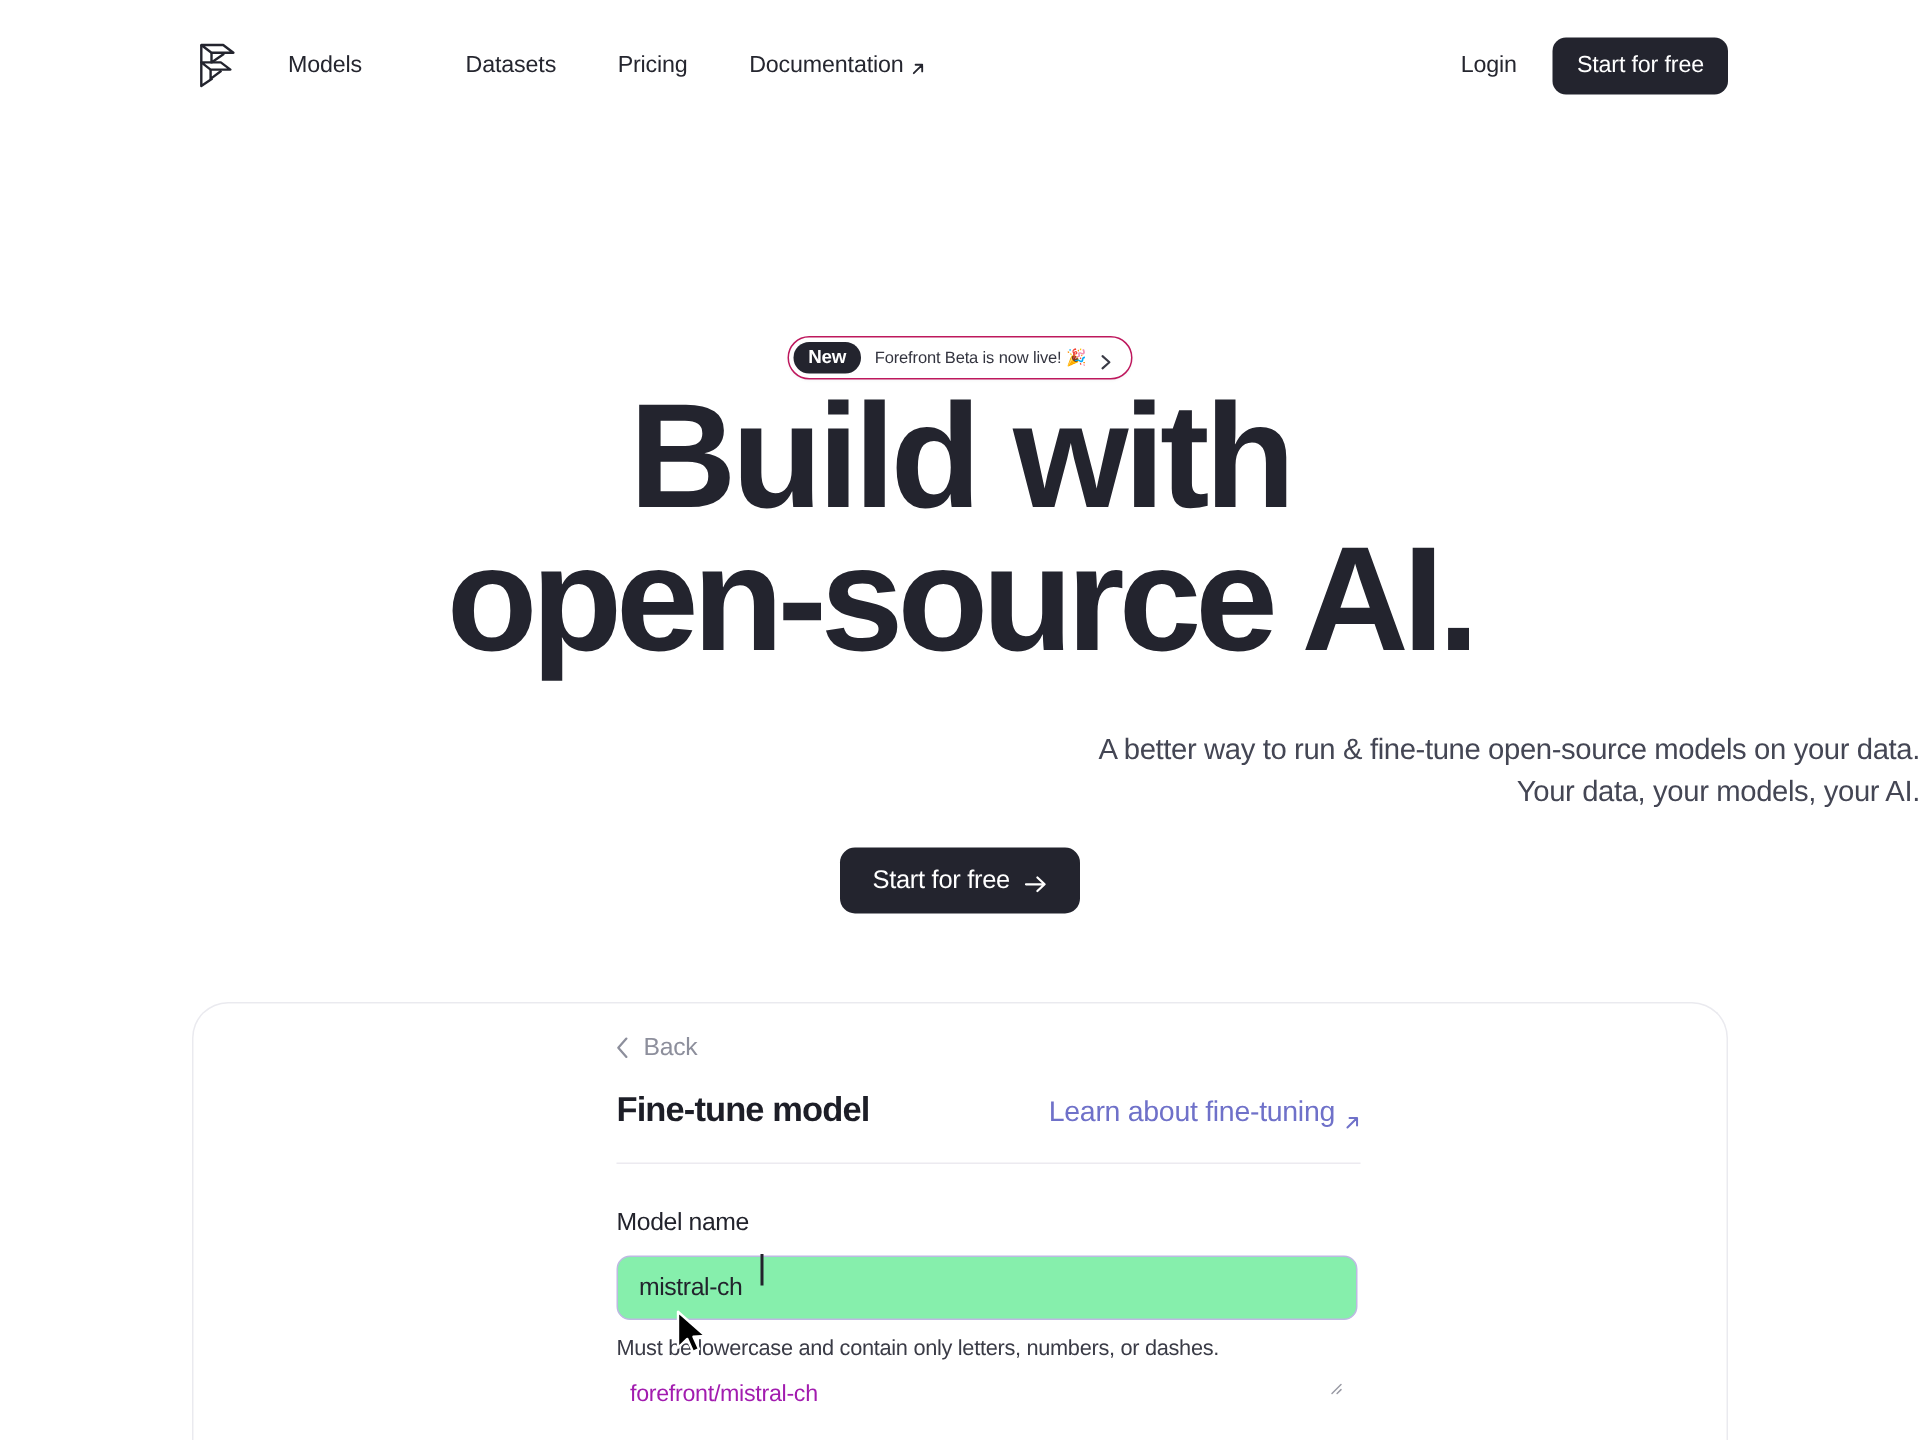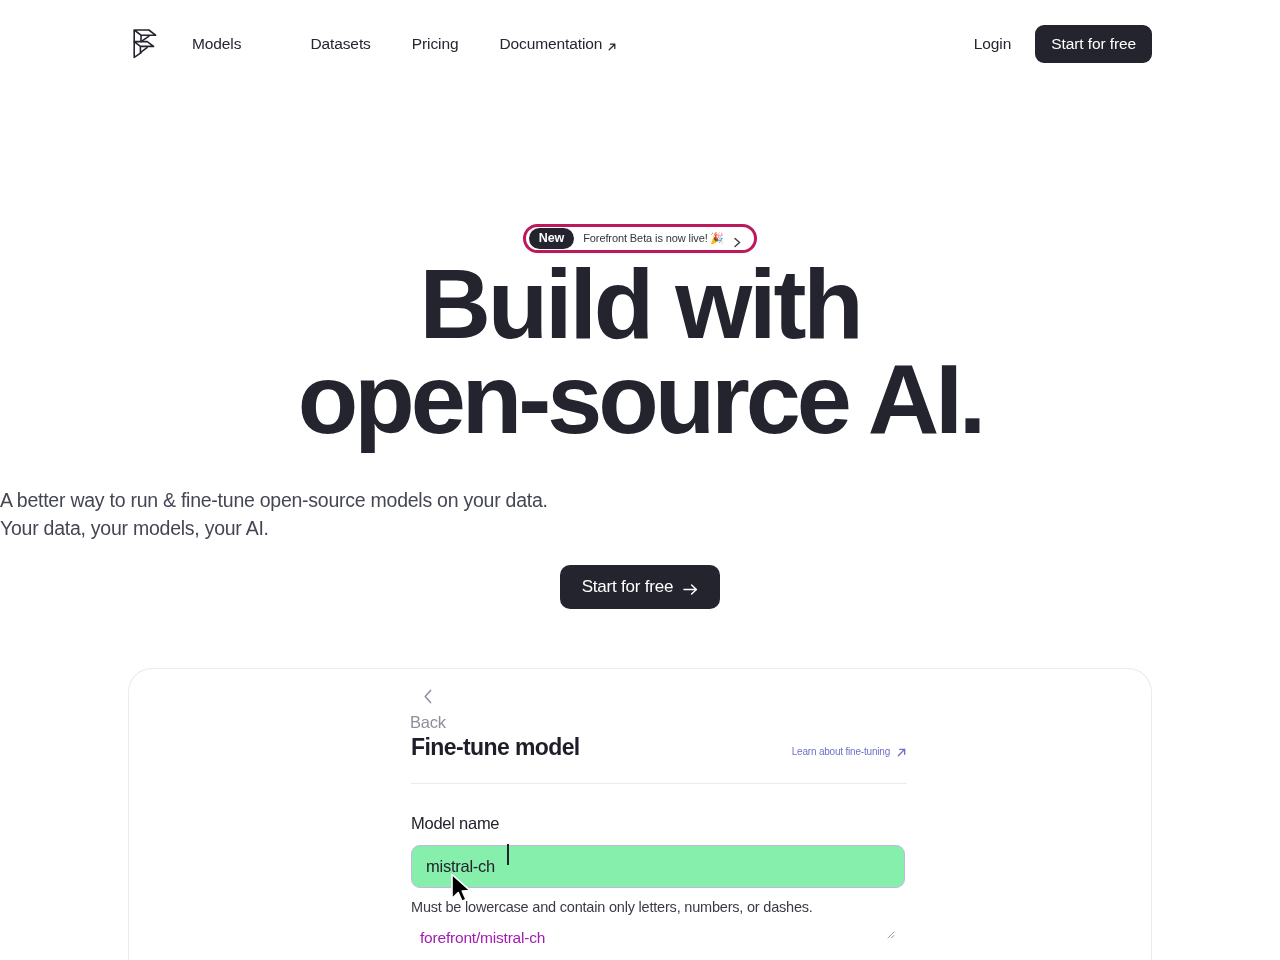--- a/index.html
+++ b/index.html
@@ -116,21 +116,21 @@
     left: 0;
     width: 1280px;
     display: flex;
     justify-content: center;
   }
   .announce {
     display: inline-flex;
     align-items: center;
     height: 29px;
     padding: 0 12px 0 3px;
-    border: 3px solid #be185d;
+    border: 1px solid #be185d;
     border-radius: 999px;
     background: #ffffff;
     text-decoration: none;
     gap: 9px;
     box-shadow: 0 1px 2px rgba(16,18,40,0.04);
     cursor: pointer;
   }
   .announce-pill {
     background: #23242e;
     color: #ffffff;
@@ -170,21 +170,22 @@
 
   .hero-sub {
     position: absolute;
     top: 398px;
     left: 0;
     width: 1280px;
     font-size: 19.5px;
     line-height: 28px;
     color: #444654;
     letter-spacing: -0.25px;
-    text-align: left;
+    text-align: right;
+    padding-left: 21px;
   }
 
   .hero-cta-wrap {
     position: absolute;
     top: 477px;
     left: 0;
     width: 1280px;
     display: flex;
     justify-content: center;
   }
@@ -228,22 +229,22 @@
     top: 20px;
     width: 496px;
   }
 
   .back-row {
     display: inline-flex;
     align-items: center;
     gap: 9px;
     cursor: pointer;
     text-decoration: none;
+    margin-bottom: 16px;
     margin-left: -1px;
-    flex-direction: column;
   }
   .back-chev { width: 10px; height: 15px; display: inline-block; }
   .back-label {
     font-size: 16.5px;
     color: #8d8f9c;
     letter-spacing: -0.2px;
   }
 
   .panel-head {
     display: flex;
@@ -252,21 +253,21 @@
     margin-top: 2px;
     gap: 27px;
   }
   .panel-title {
     font-size: 23px;
     font-weight: bold;
     color: #1d1e27;
     letter-spacing: -0.6px;
   }
   .learn-link {
-    font-size: 10px;
+    font-size: 19px;
     color: #6f71c9;
     letter-spacing: -0.2px;
     text-decoration: none;
     display: inline-flex;
     align-items: center;
     gap: 6px;
     white-space: nowrap;
   }
   .learn-arrow { width: 11px; height: 11px; display: inline-block; position: relative; top: 1px; }
 

